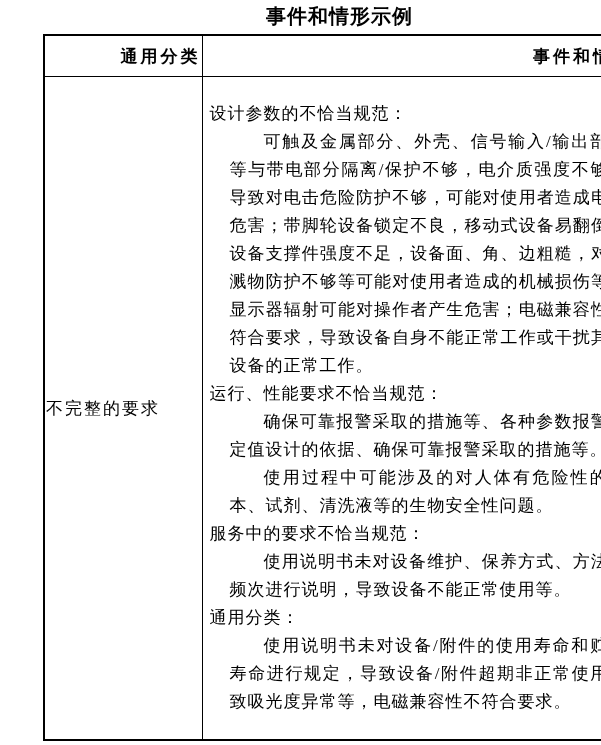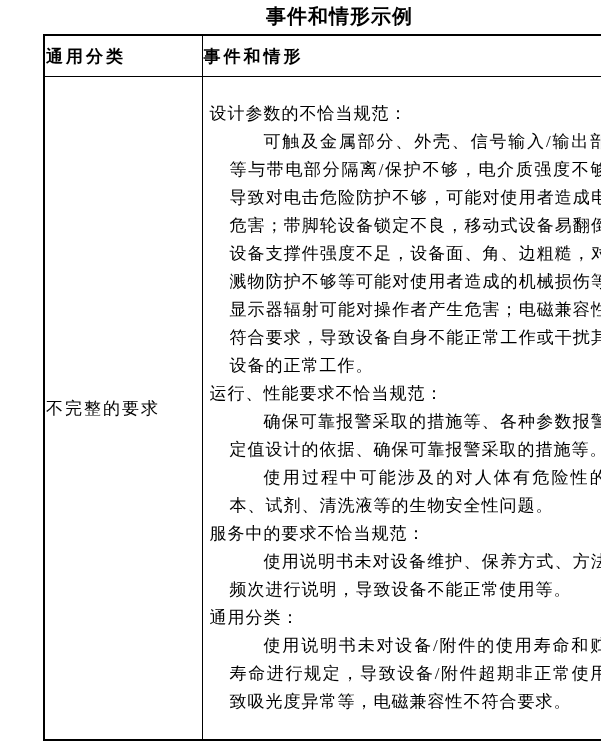--- a/index.html
+++ b/index.html
@@ -37,21 +37,21 @@
   table.main-table td {
     border: 1px solid #000000;
   }
   col.col-category { width: 158px; }
   col.col-events   { width: 433px; }
   tr.header-row th {
     height: 38px;
     font-size: 17px;
     font-weight: bold;
     letter-spacing: 3px;
-    text-align: left;
+    text-align: right;
     vertical-align: middle;
   }
   td.category-cell {
     text-align: left;
     vertical-align: middle;
     font-size: 17px;
     letter-spacing: 2px;
   }
   td.events-cell {
     vertical-align: middle;

